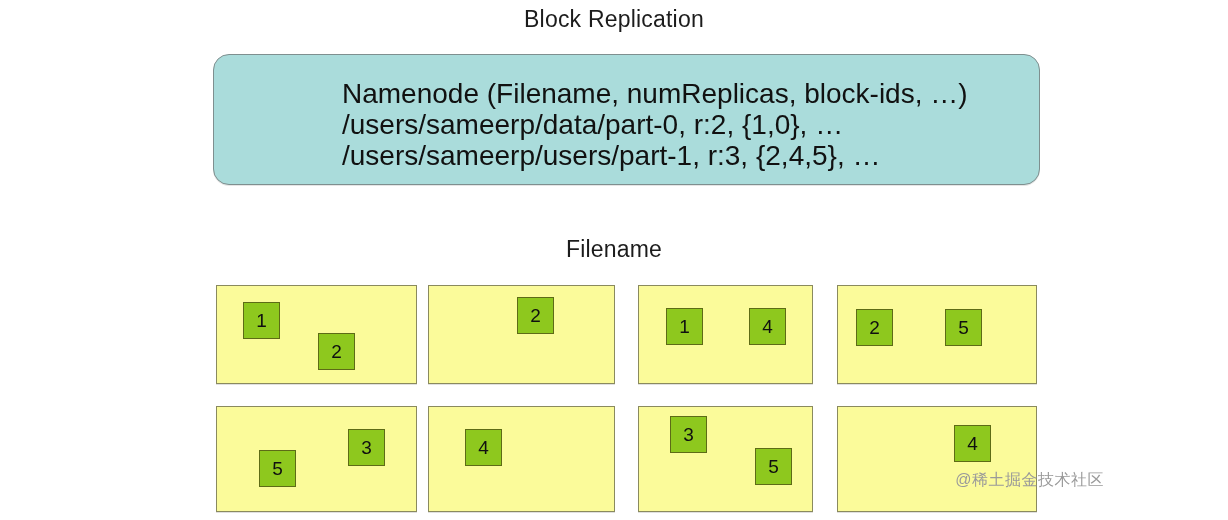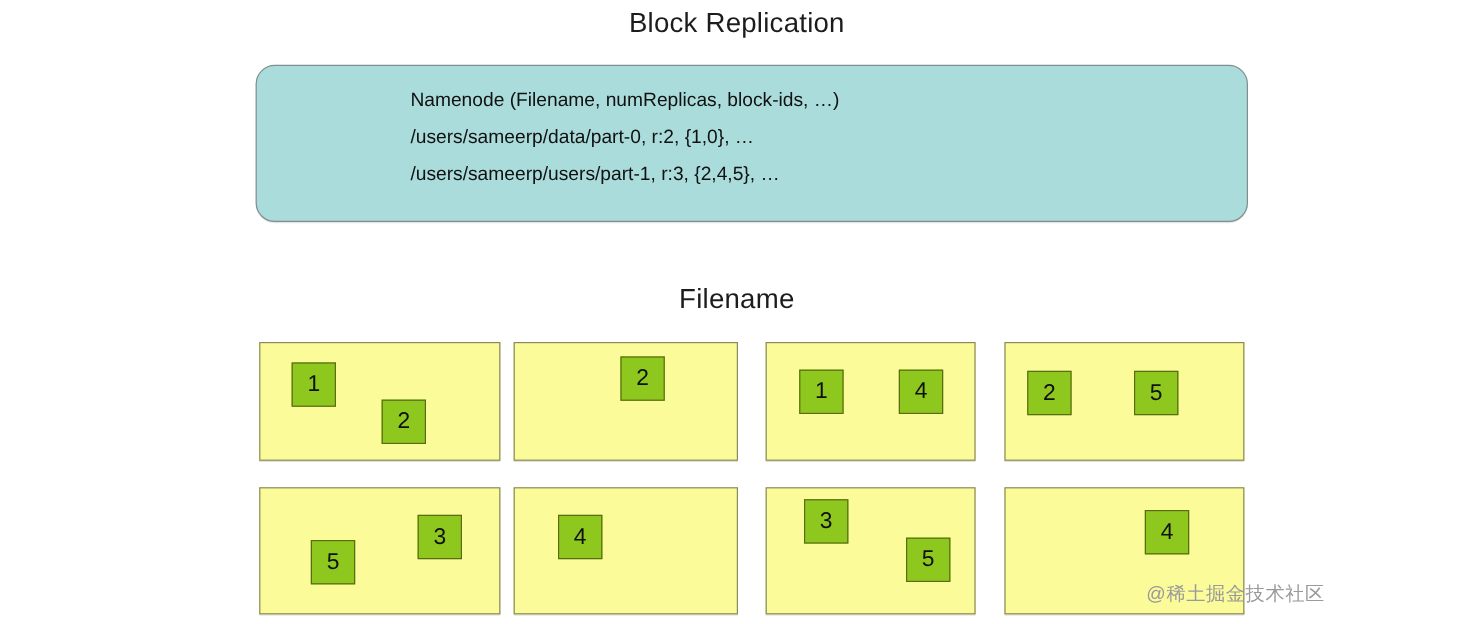--- a/index.html
+++ b/index.html
@@ -52,23 +52,23 @@
     height: 131px;
     box-sizing: border-box;
     background: #aadcdb;
     border: 1px solid #7f8f8f;
     border-radius: 16px;
     box-shadow: 0 1px 0 rgba(0,0,0,0.10);
   }
   .namenode-lines {
     position: absolute;
     left: 128px;
-    top: 13px;
+    top: 23px;
     line-height: 31px;
-    font-size: 16px;
+    font-size: 28px;
     color: #111111;
     white-space: nowrap;
   }
   .namenode-lines div {
     height: 31px;
   }
 
   
   .datanode {
     position: absolute;
@@ -91,21 +91,21 @@
     justify-content: center;
     font-size: 19px;
     color: #101010;
     line-height: 1;
   }
 
   
   .watermark {
     position: absolute;
     right: 12px;
-    bottom: 14px;
+    bottom: 29px;
     font-size: 16px;
     color: #9a9a9a;
     white-space: nowrap;
     letter-spacing: 0.5px;
   }
 </style>
 </head>
 <body>
 
 <div class="canvas">

